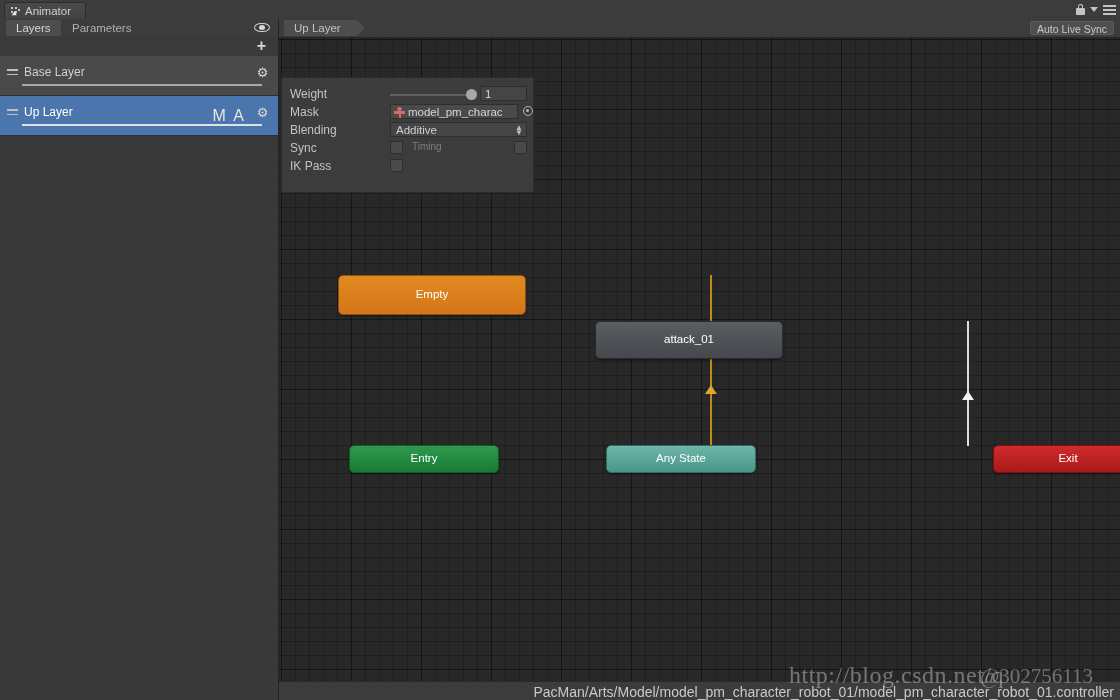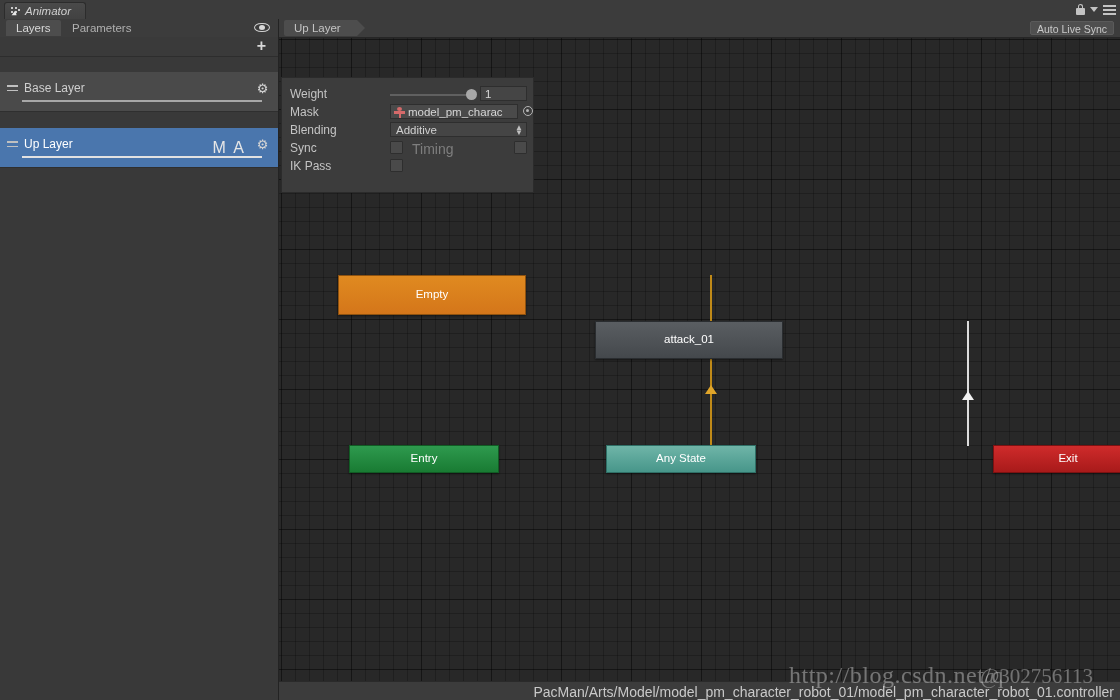--- a/index.html
+++ b/index.html
@@ -38,21 +38,20 @@
     padding: 0 14px 0 20px;
     background: linear-gradient(#4a4a4a, #424242);
     border: 1px solid #2c2c2c;
     border-bottom: none;
     border-radius: 3px 3px 0 0;
     color: #cfcfcf;
     font-size: 11.5px;
     line-height: 17px;
     box-sizing: border-box;
     white-space: nowrap;
-    font-style: italic;
   }
   .anim-ico {
     position: absolute;
     left: 6px; top: 4px;
     width: 9px; height: 9px;
   }
   .anim-ico i {
     position: absolute;
     width: 2px; height: 2px;
     background: #c9c9c9;
@@ -186,21 +185,20 @@
   .layer-list {
     position: absolute;
     left: 0; top: 37px;
     width: 278px;
   }
   .layer-row {
     position: relative;
     width: 278px; height: 40px;
     box-sizing: border-box;
     border-bottom: 1px solid #2f2f2f;
-    margin-top: 16px;
   }
   .layer-row.base { background: #4a4a4a; }
   .layer-row.sel  { background: #4a76ad; border-bottom: 1px solid #2f2f2f; }
   .drag-handle {
     position: absolute;
     left: 7px; top: 13px;
     width: 11px; height: 7px;
   }
   .drag-handle i {
     display: block;
@@ -439,30 +437,30 @@
     position: absolute;
     width: 13px; height: 13px;
     background: #4a4a4a;
     border: 1px solid #2e2e2e;
     box-sizing: border-box;
     border-radius: 1px;
   }
   .timing-label {
     position: absolute;
     left: 130px; top: 2px;
-    font-size: 14px;
+    font-size: 10px;
     color: #7e7e7e;
     text-align: center;
   }
 
   
   .node {
     position: absolute;
     box-sizing: border-box;
-    border-radius: 0;
+    border-radius: 5px;
     color: #ffffff;
     font-size: 11.5px;
     text-align: center;
     line-height: 1;
     display: flex;
     align-items: center;
     justify-content: center;
     white-space: nowrap;
     z-index: 3;
   }

